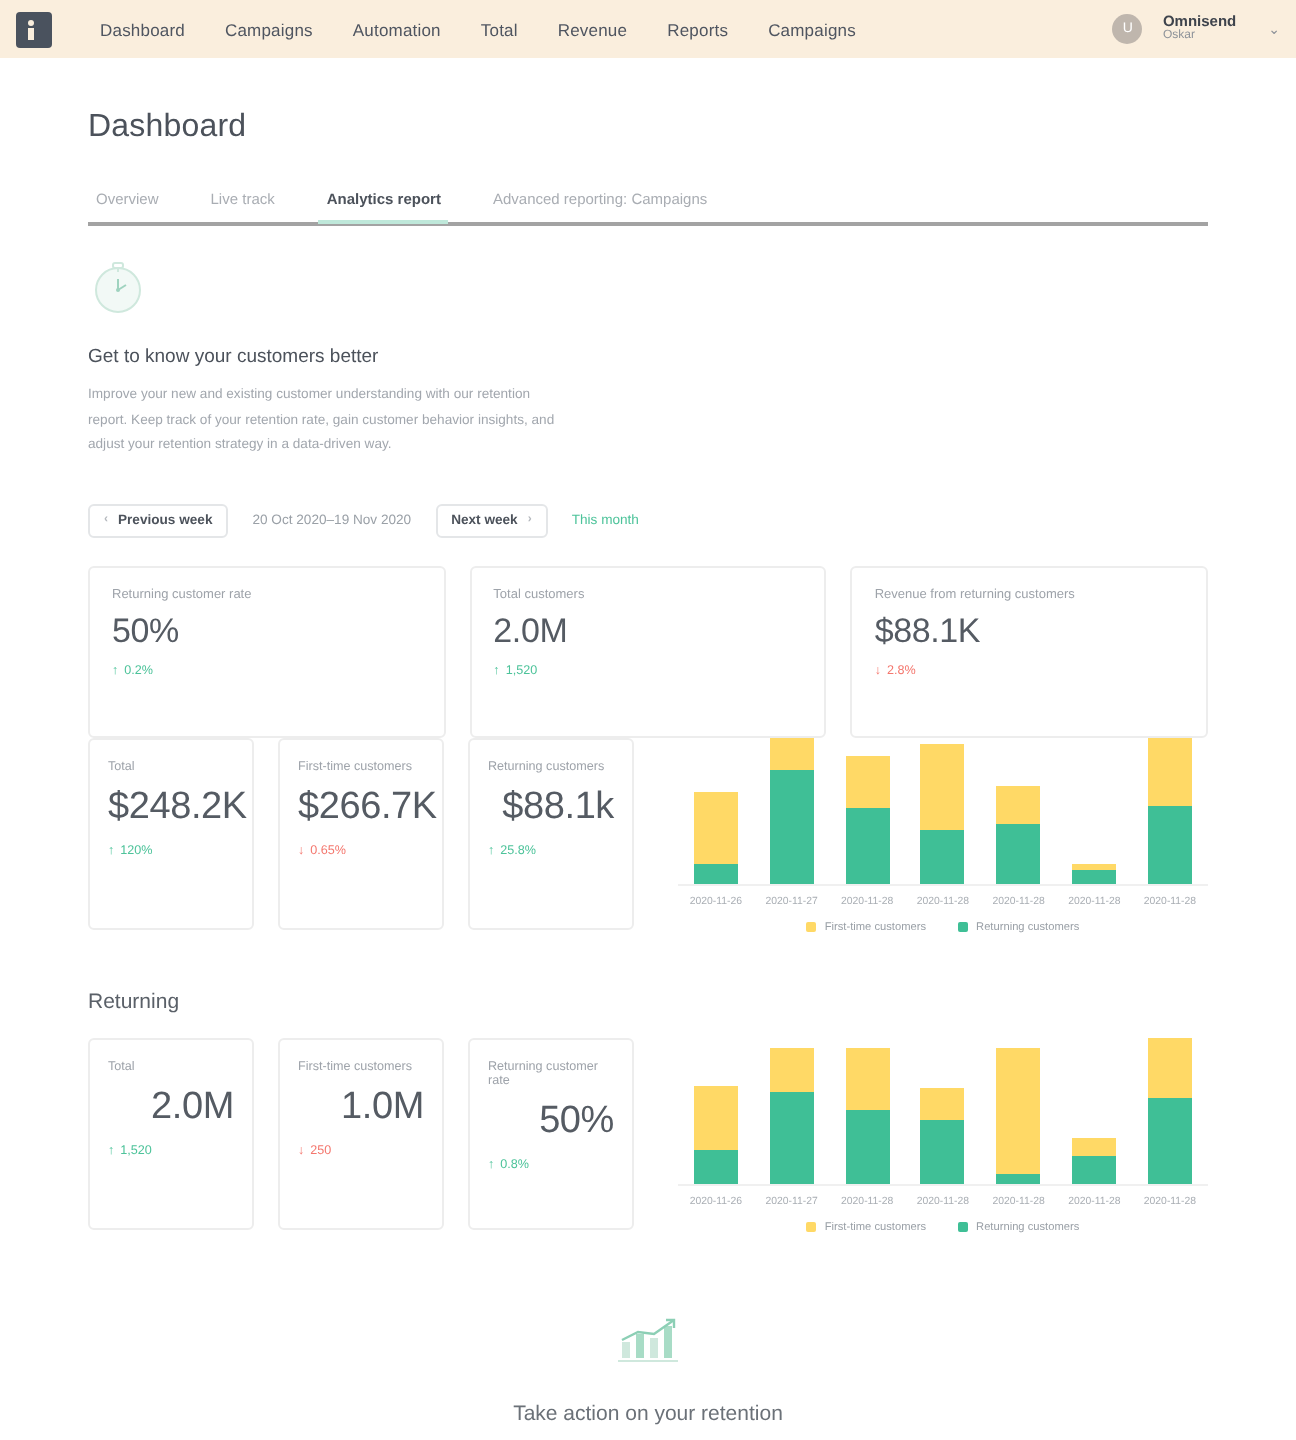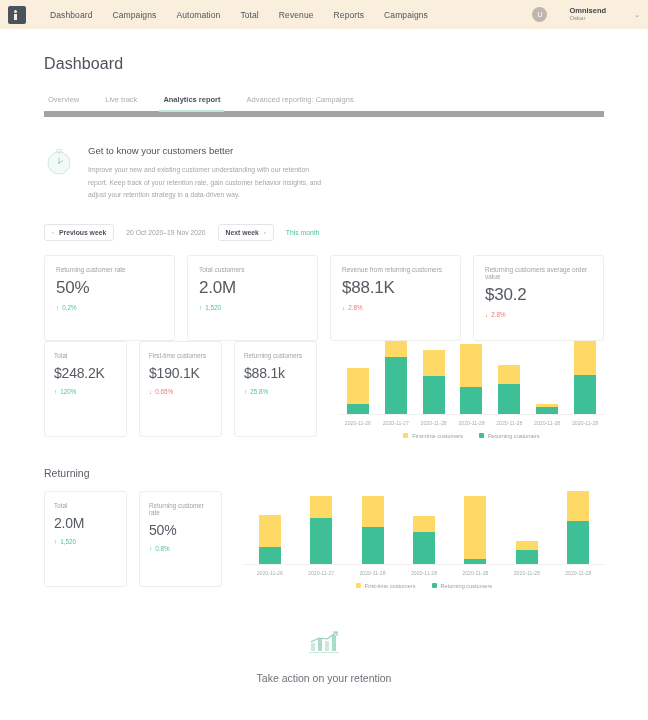--- a/index.html
+++ b/index.html
@@ -40,21 +40,21 @@
   .nav { display: flex; align-items: center; margin-left: 24px; gap: 20px; }
   .nav-item {
     font-size: 8.5px;
     color: #4f5560;
     letter-spacing: .1px;
     cursor: pointer;
     white-space: nowrap;
   }
   .user-menu {
     position: absolute; right: 8px; top: 0; height: 29px;
-    display: flex; align-items: center; gap: 22px; cursor: pointer;
+    display: flex; align-items: center; gap: 10px; cursor: pointer;
   }
   .avatar {
     width: 15px; height: 15px; border-radius: 50%;
     background: #bfb6ad; color: #fff;
     font-size: 7px; display: flex; align-items: center; justify-content: center;
     flex: none;
   }
   .user-text { line-height: 1.15; }
   .user-name { font-size: 7.5px; color: #3e434c; font-weight: 700; }
   .user-sub { font-size: 6px; color: #8d9299; }
@@ -63,34 +63,34 @@
   
   .page { padding: 0 44px; }
   .page-title {
     font-size: 16px; font-weight: 400; color: #4c525b;
     margin-top: 26px; letter-spacing: .1px;
   }
 
   
   .tabs {
     display: flex; gap: 18px; margin-top: 22px;
-    border-bottom: 6px solid #a3a3a3; position: relative;
+    border-bottom: 2px solid #a3a3a3; position: relative;
   }
   .tab {
     font-size: 7.5px; color: #a9adb3; padding: 0 4px 7px 4px;
     cursor: pointer; white-space: nowrap; position: relative;
   }
   .tab.active { color: #4c525b; font-weight: 700; }
   .tab.active::after {
     content: ""; position: absolute; left: 0; right: 0; bottom: -1px;
     height: 2px; background: #bfe8da;
   }
 
   
-  .intro { display: flex; gap: 14px; margin-top: 28px; }
+  .intro { display: flex; gap: 14px; margin-top: 14px; flex-direction: column; }
   .intro-icon { width: 30px; height: 30px; flex: none; margin-top: 2px; }
   .intro-head { font-size: 9.5px; color: #4c525b; margin-bottom: 8px; }
   .intro-text {
     font-size: 6.8px; color: #a2a7ae; line-height: 1.85; max-width: 238px;
   }
 
   
   .date-row { display: flex; align-items: center; gap: 12px; margin-top: 22px; }
   .pill {
     border: 1px solid #e4e6e8; border-radius: 3px; background: #fff;
@@ -123,22 +123,22 @@
     font-weight: 400;
   }
   .section-body { display: flex; gap: 12px; align-items: stretch; }
   .stat-cards { display: flex; gap: 12px; flex: none; }
   .stat-card {
     width: 83px; border: 1px solid #ededed; border-radius: 3px;
     background: #fff; padding: 10px 9px; height: 96px;
   }
   .stat-label { font-size: 6.3px; color: #9ea3aa; margin-bottom: 7px; }
   .stat-value {
-    font-size: 14px; color: #555b63; line-height: 1.1;
-    letter-spacing: -.2px; margin-bottom: 7px;
+    font-size: 19px; color: #555b63; line-height: 1.1;
+    letter-spacing: -.2px; margin-bottom: 7px; text-align: right;
   }
   .stat-delta { font-size: 6.3px; display: flex; align-items: center; gap: 3px; }
   .stat-delta.up { color: #4dc39a; }
   .stat-delta.down { color: #f4776e; }
 
   
   .chart-wrap { flex: 1; display: flex; flex-direction: column; padding-left: 10px; }
   .chart-plot {
     height: 74px; display: flex; align-items: flex-end;
     justify-content: space-around; border-bottom: 1px solid #f0f0f0;
@@ -244,43 +244,35 @@
       </div>
     </div>
     <div class="kpi-card">
       <div class="kpi-label">Revenue from returning customers</div>
       <div class="kpi-value">$88.1K</div>
       <div class="kpi-delta down">
         <span>↓</span>
         <span>2.8%</span>
       </div>
     </div>
-    <div class="kpi-card">
-      <div class="kpi-label">Returning customers average order value</div>
-      <div class="kpi-value">$30.2</div>
-      <div class="kpi-delta down">
-        <span>↓</span>
-        <span>2.8%</span>
-      </div>
-    </div>
   </div>
 
   <div class="section-body">
     <div class="stat-cards">
       <div class="stat-card">
         <div class="stat-label">Total</div>
         <div class="stat-value">$248.2K</div>
         <div class="stat-delta up">
           <span>↑</span>
           <span>120%</span>
         </div>
       </div>
       <div class="stat-card">
         <div class="stat-label">First-time customers</div>
-        <div class="stat-value">$190.1K</div>
+        <div class="stat-value">$266.7K</div>
         <div class="stat-delta down">
           <span>↓</span>
           <span>0.65%</span>
         </div>
       </div>
       <div class="stat-card">
         <div class="stat-label">Returning customers</div>
         <div class="stat-value">$88.1k</div>
         <div class="stat-delta up">
           <span>↑</span>
@@ -344,20 +336,28 @@
 
   <div class="section-title">Returning</div>
   <div class="section-body">
     <div class="stat-cards">
       <div class="stat-card">
         <div class="stat-label">Total</div>
         <div class="stat-value">2.0M</div>
         <div class="stat-delta up">
           <span>↑</span>
           <span>1,520</span>
+        </div>
+      </div>
+      <div class="stat-card">
+        <div class="stat-label">First-time customers</div>
+        <div class="stat-value">1.0M</div>
+        <div class="stat-delta down">
+          <span>↓</span>
+          <span>250</span>
         </div>
       </div>
       <div class="stat-card">
         <div class="stat-label">Returning customer rate</div>
         <div class="stat-value">50%</div>
         <div class="stat-delta up">
           <span>↑</span>
           <span>0.8%</span>
         </div>
       </div>

